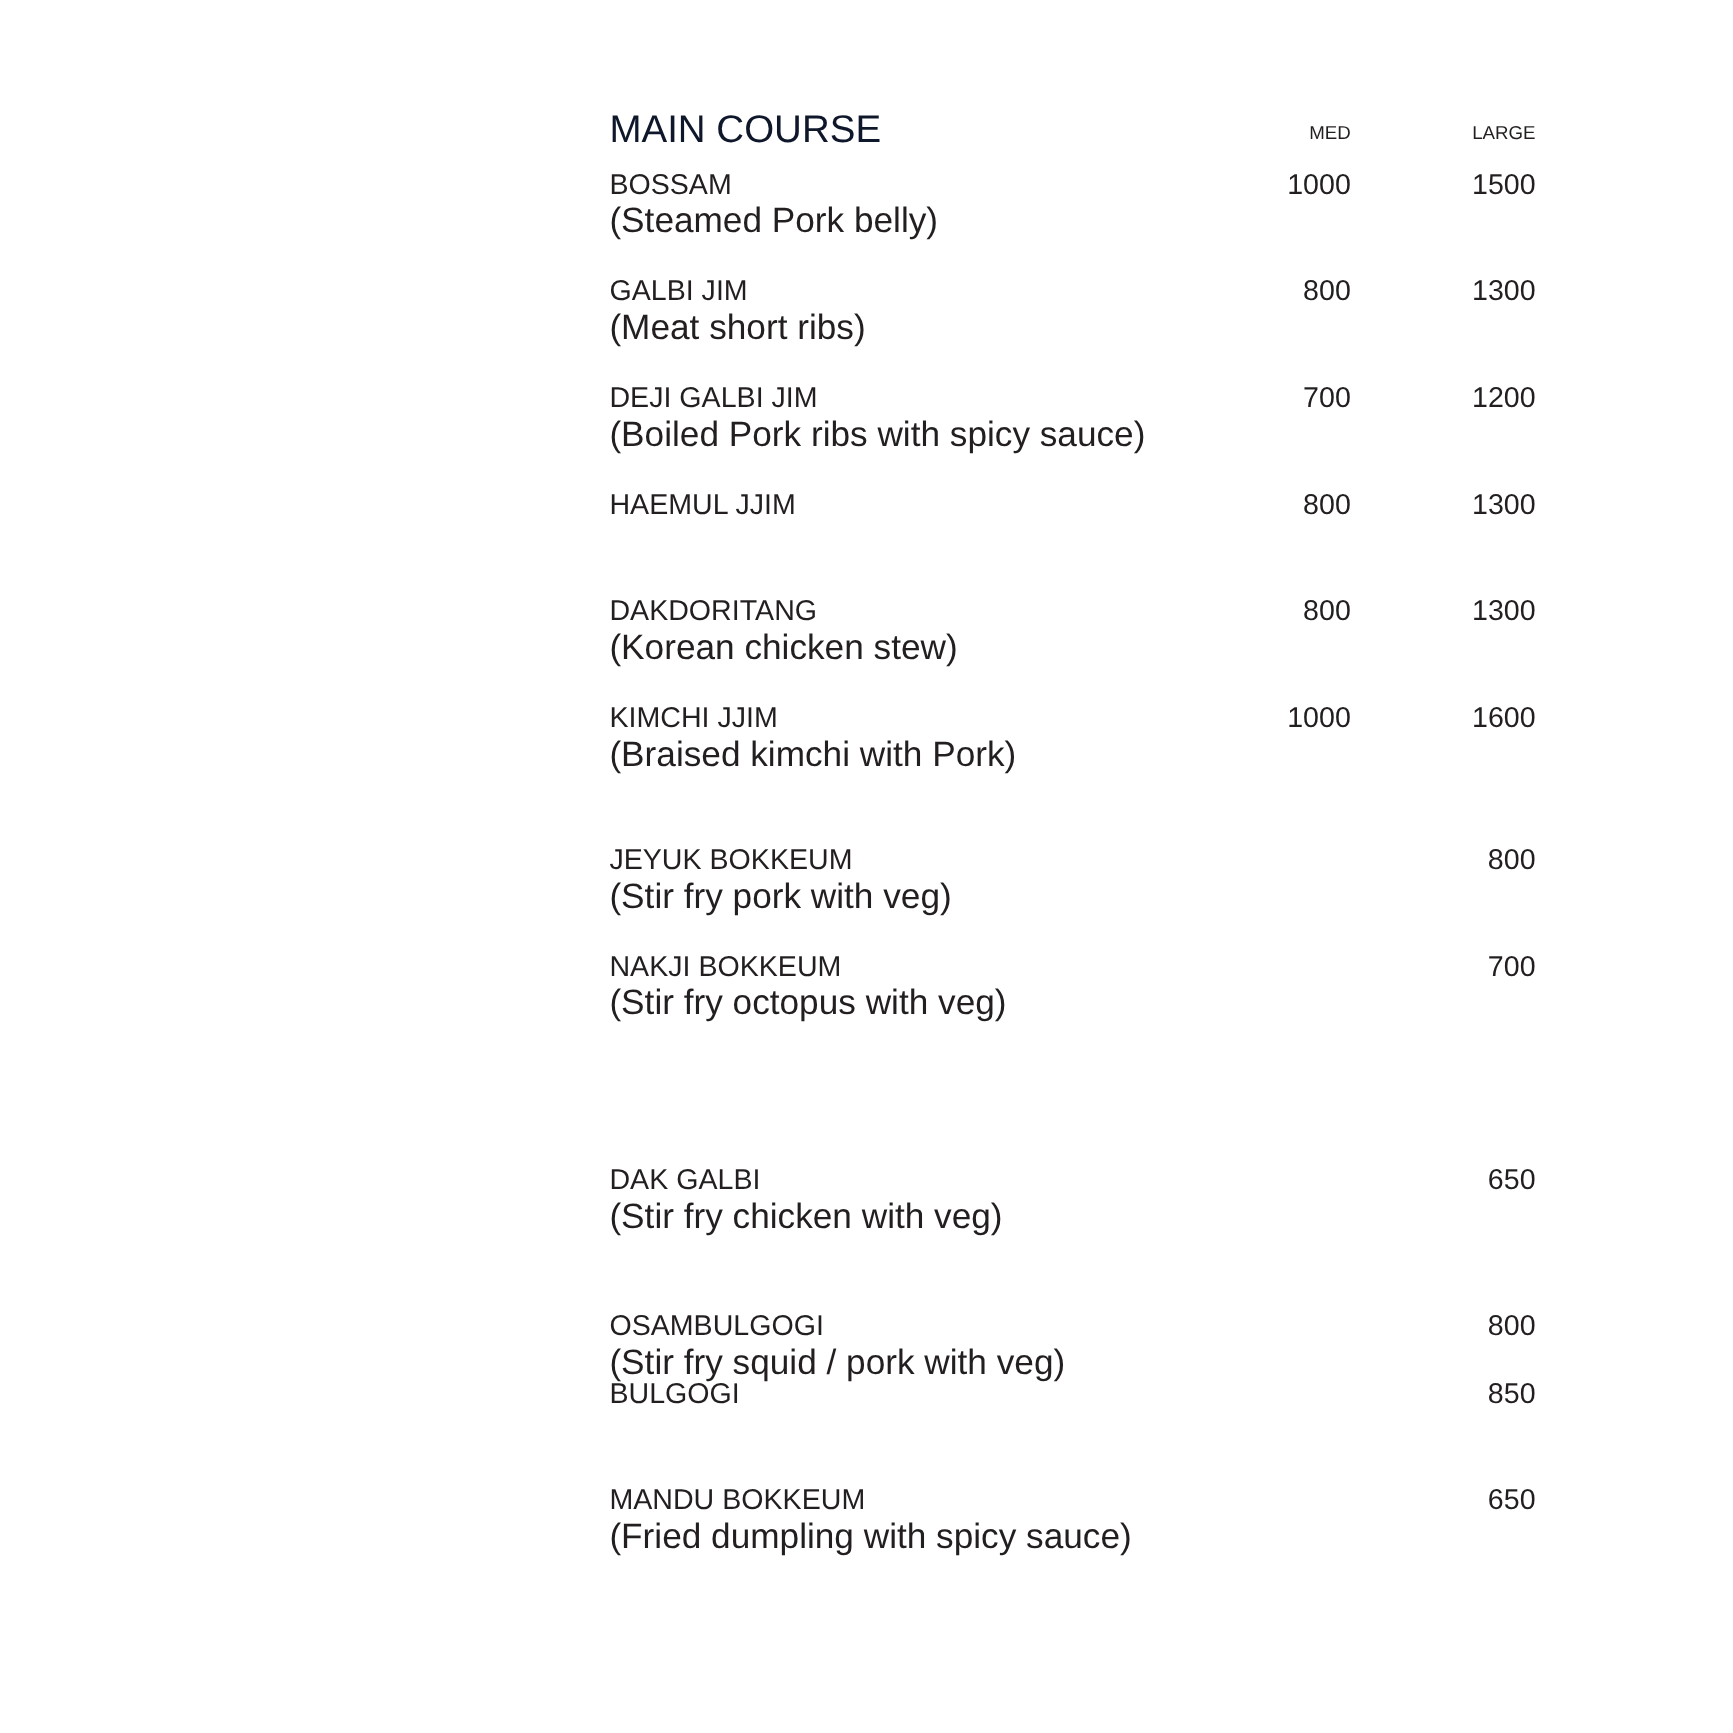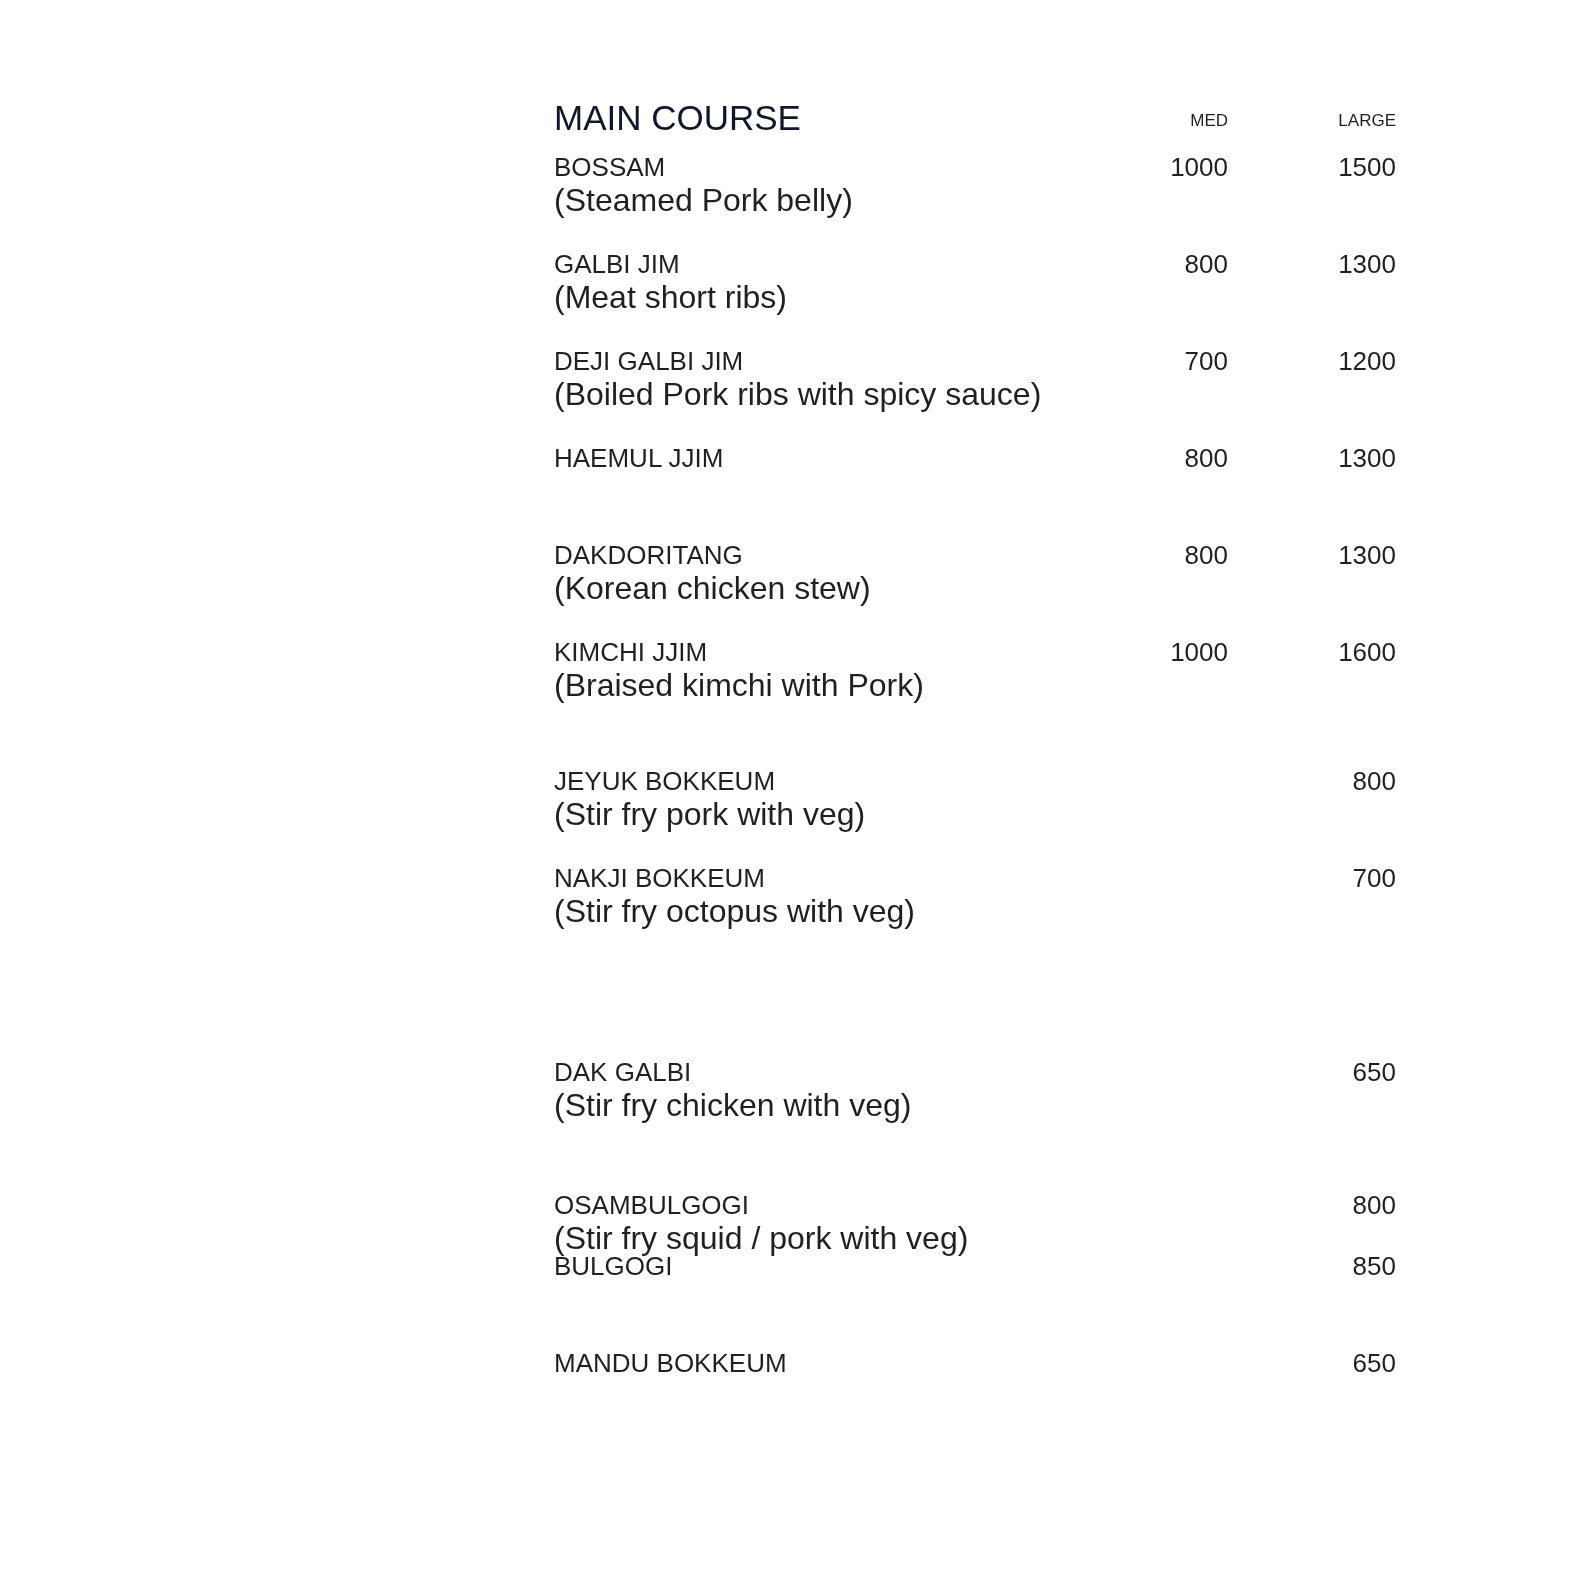--- a/index.html
+++ b/index.html
@@ -163,16 +163,17 @@
     <div class="price price-large">800</div>
   </div>
 
   <div class="item" style="top:1251px;">
     <div class="item-name">BULGOGI</div>
     <div class="price price-large">850</div>
   </div>
 
   <div class="item" style="top:1348px;">
     <div class="item-name">MANDU BOKKEUM</div>
+    <div class="item-desc">(Fried dumpling with spicy sauce)</div>
     <div class="price price-large">650</div>
   </div>
 
 </div>
 
 </body></html>

